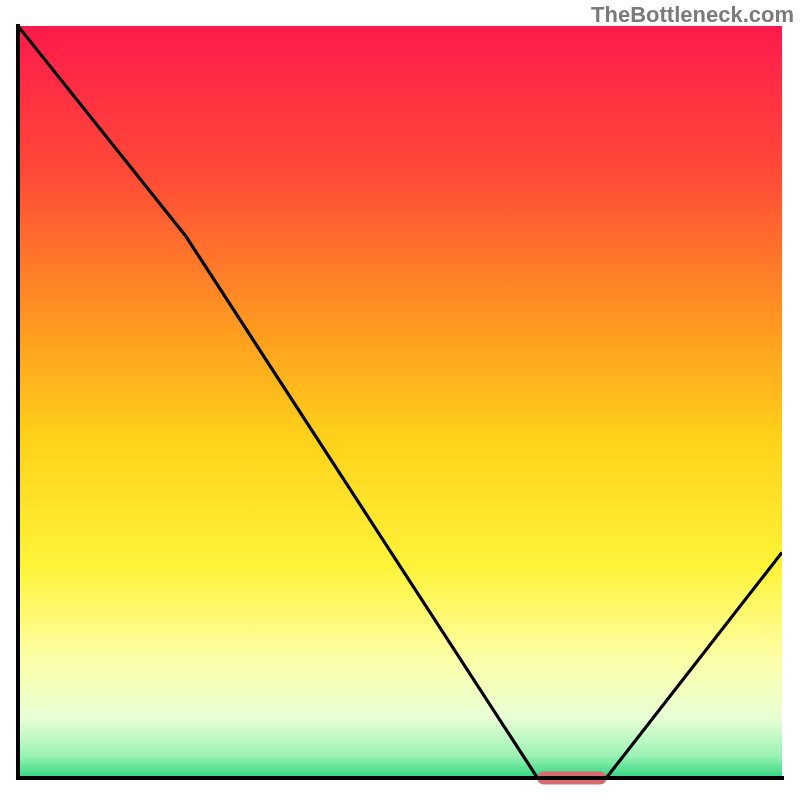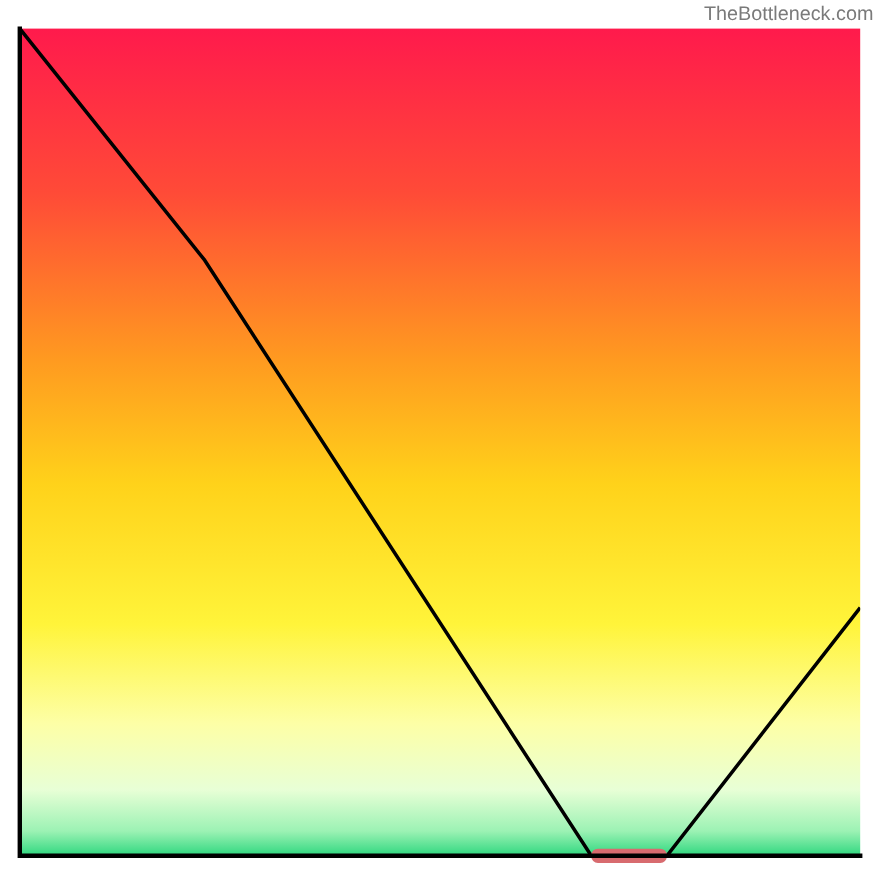--- a/index.html
+++ b/index.html
@@ -13,22 +13,22 @@
   }
   .wrap {
     position: relative;
     width: 800px;
     height: 800px;
   }
   .attribution {
     position: absolute;
     top: 2px;
     right: 6px;
-    font-size: 18px;
-    font-weight: 400;
+    font-size: 22px;
+    font-weight: 700;
     color: #7a7a7a;
     letter-spacing: 0px;
   }
   svg {
     display: block;
   }
 </style>
 </head>
 <body>
 

